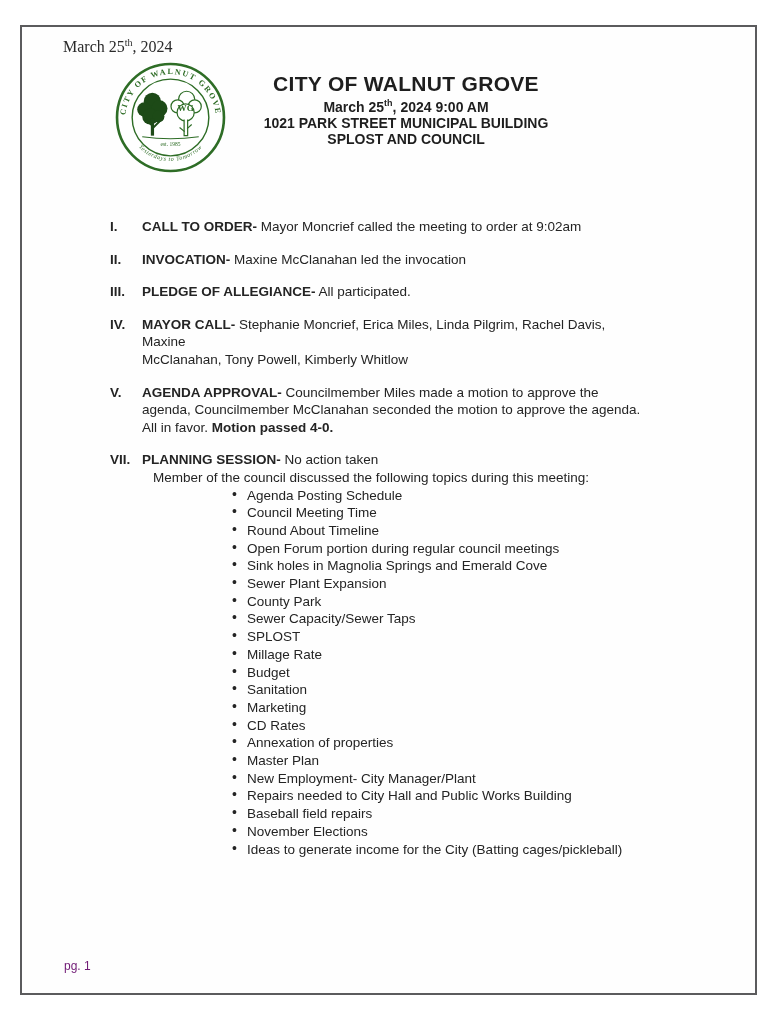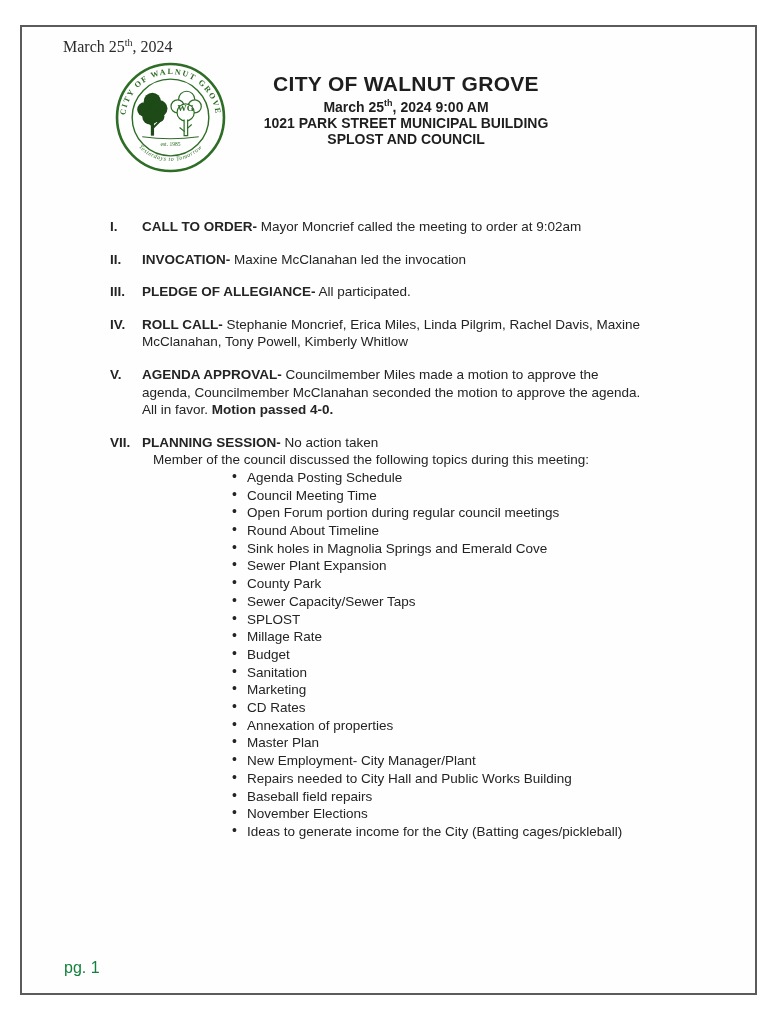--- a/index.html
+++ b/index.html
@@ -28,21 +28,21 @@
   .item-content { width:500px; }
   .item-label { font-weight:bold; }
   .item-text { white-space:pre-wrap; }
   .bold-suffix { font-weight:bold; }
   .planning-intro { margin-left:11px; white-space:pre-wrap; }
   .topics { margin:0; padding:0; list-style:none; }
   .topics li { position:relative; padding-left:105px; line-height:17.7px; }
   .topics li::before { content:"\2022"; position:absolute; left:90px; top:-1px; font-size:14px; }
   .footer-page {
     position:absolute; left:42px; top:932px;
-    font-size:16px; color:#15803d;
+    font-size:12px; color:#701a75;
   }
 </style>
 </head>
 <body>
 
 <div class="canvas">
   <div class="frame">
 
     <div class="doc-date"><span>March 25</span><sup>th</sup><span>, 2024</span></div>
 
@@ -101,41 +101,41 @@
         <div class="item-content"><span class="item-label">INVOCATION-</span> <span class="item-text">Maxine McClanahan led the invocation</span></div>
       </div>
 
       <div class="item">
         <div class="numeral">III.</div>
         <div class="item-content"><span class="item-label">PLEDGE OF ALLEGIANCE-</span> <span class="item-text">All participated.</span></div>
       </div>
 
       <div class="item">
         <div class="numeral">IV.</div>
-        <div class="item-content"><span class="item-label">ROLL CALL-</span> <span class="item-text">Stephanie Moncrief, Erica Miles, Linda Pilgrim, Rachel Davis, Maxine
+        <div class="item-content"><span class="item-label">MAYOR CALL-</span> <span class="item-text">Stephanie Moncrief, Erica Miles, Linda Pilgrim, Rachel Davis, Maxine
 McClanahan, Tony Powell, Kimberly Whitlow</span></div>
       </div>
 
       <div class="item">
         <div class="numeral">V.</div>
         <div class="item-content"><span class="item-label">AGENDA APPROVAL-</span> <span class="item-text">Councilmember Miles made a motion to approve the
 agenda, Councilmember McClanahan seconded the motion to approve the agenda.
 All in favor. </span><span class="bold-suffix">Motion passed 4-0.</span></div>
       </div>
 
       <div class="item">
         <div class="numeral">VII.</div>
         <div class="item-content">
           <div><span class="item-label">PLANNING SESSION-</span><span class="item-text"> No action taken</span></div>
           <div class="planning-intro">Member of the council discussed the following topics during this meeting:</div>
           <ul class="topics">
             <li>Agenda Posting Schedule</li>
             <li>Council Meeting Time</li>
+            <li>Round About Timeline</li>
             <li>Open Forum portion during regular council meetings</li>
-            <li>Round About Timeline</li>
             <li>Sink holes in Magnolia Springs and Emerald Cove</li>
             <li>Sewer Plant Expansion</li>
             <li>County Park</li>
             <li>Sewer Capacity/Sewer Taps</li>
             <li>SPLOST</li>
             <li>Millage Rate</li>
             <li>Budget</li>
             <li>Sanitation</li>
             <li>Marketing</li>
             <li>CD Rates</li>

